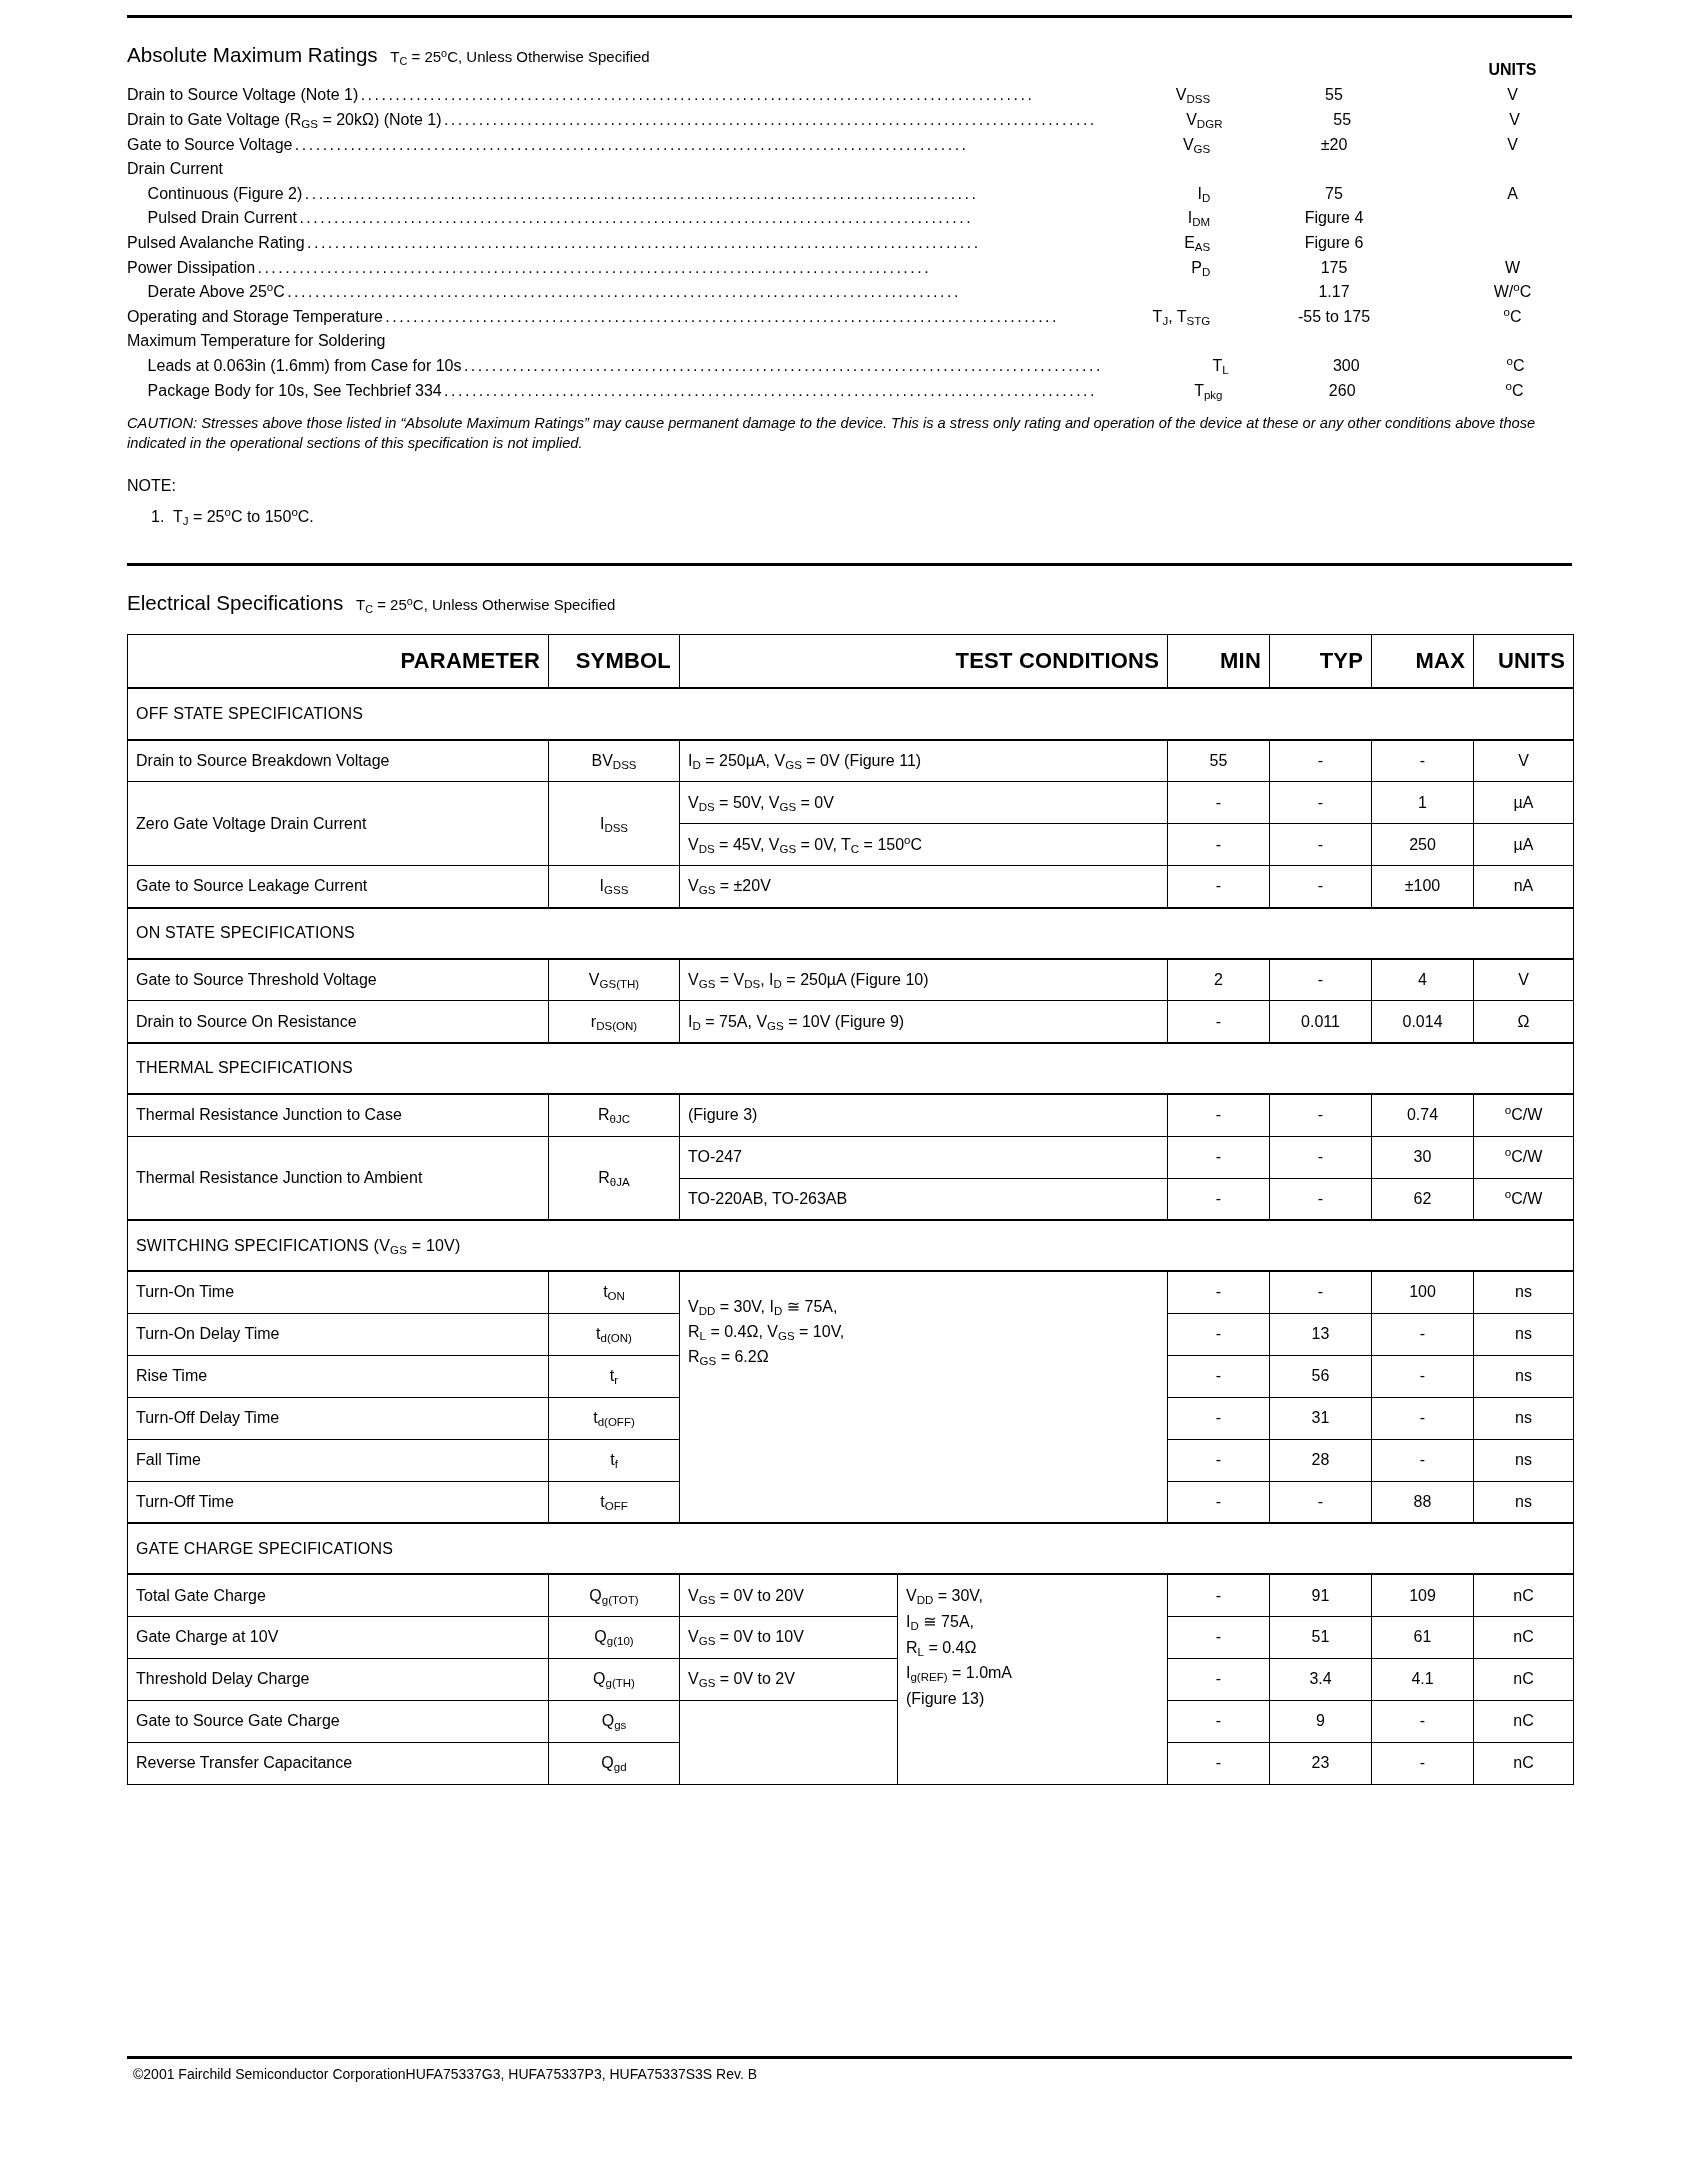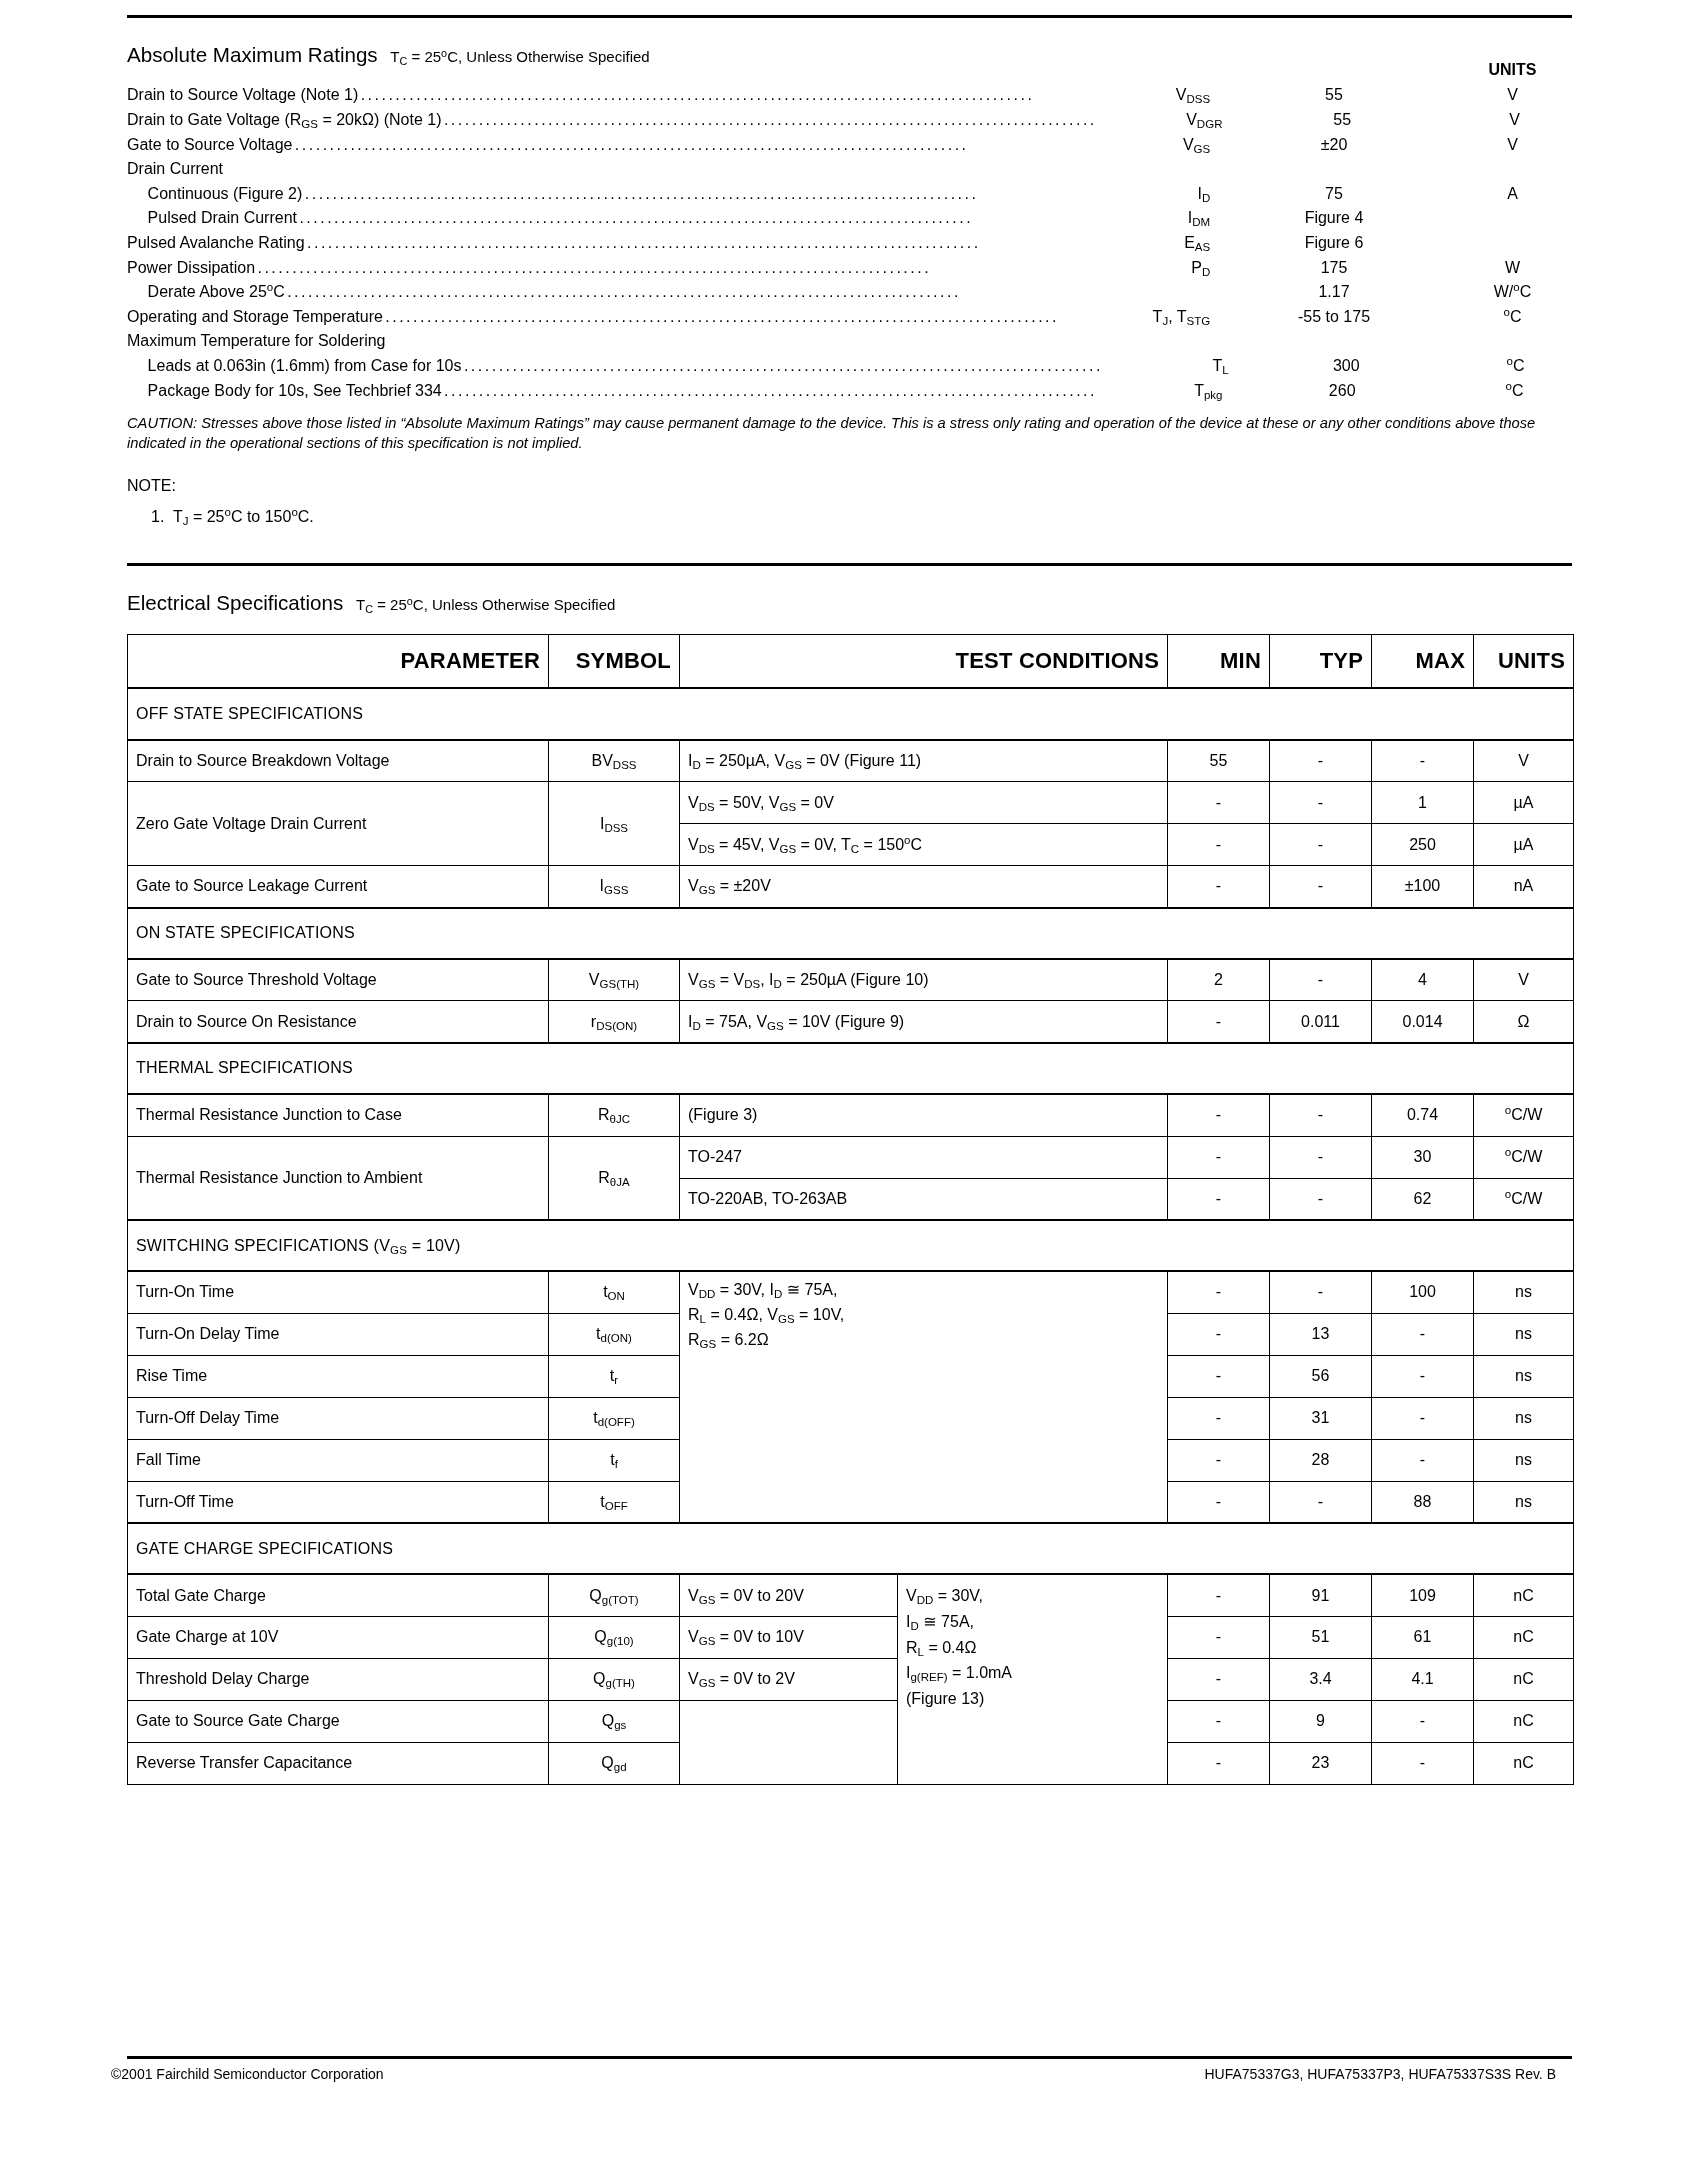--- a/index.html
+++ b/index.html
@@ -184,25 +184,25 @@
   
   .footer-rule {
     position: absolute;
     left: 127px;
     top: 2056px;
     width: 1445px;
     border-top: 3.2px solid #000;
   }
   .footer {
     position: absolute;
-    left: 111px;
+    left: 133px;
     top: 2066px;
     width: 1445px;
     display: flex;
-    justify-content: space-between;
+    justify-content: flex-start;
     font-size: 14px;
   }
 </style>
 </head>
 <body>
 
 <div class="page">
   <div class="content">
 
     <div class="rule-thick"></div>
@@ -455,21 +455,21 @@
             <td class="c">62</td>
             <td class="c"><sup>o</sup>C/W</td>
           </tr>
 
           <tr class="grp">
             <td colspan="8" class="hb-top hb-bot"><span>SWITCHING SPECIFICATIONS</span><span class="norm"> (V<sub>GS</sub> = 10V)</span></td>
           </tr>
           <tr class="rowh">
             <td class="l">Turn-On Time</td>
             <td class="c">t<sub>ON</sub></td>
-            <td class="l" colspan="2" rowspan="6" style="vertical-align:top;padding-top:6px;line-height:1.55">V<sub>DD</sub> = 30V, I<sub>D</sub> ≅ 75A,<br>R<sub>L</sub> = 0.4Ω, V<sub>GS</sub> = 10V,<br>R<sub>GS</sub> = 6.2Ω</td>
+            <td class="l" colspan="2" rowspan="6" style="vertical-align:top;padding-top:23px;line-height:1.55">V<sub>DD</sub> = 30V, I<sub>D</sub> ≅ 75A,<br>R<sub>L</sub> = 0.4Ω, V<sub>GS</sub> = 10V,<br>R<sub>GS</sub> = 6.2Ω</td>
             <td class="c">-</td>
             <td class="c">-</td>
             <td class="c">100</td>
             <td class="c">ns</td>
           </tr>
           <tr class="rowh">
             <td class="l">Turn-On Delay Time</td>
             <td class="c">t<sub>d(ON)</sub></td>
             <td class="c">-</td>
             <td class="c">13</td>

